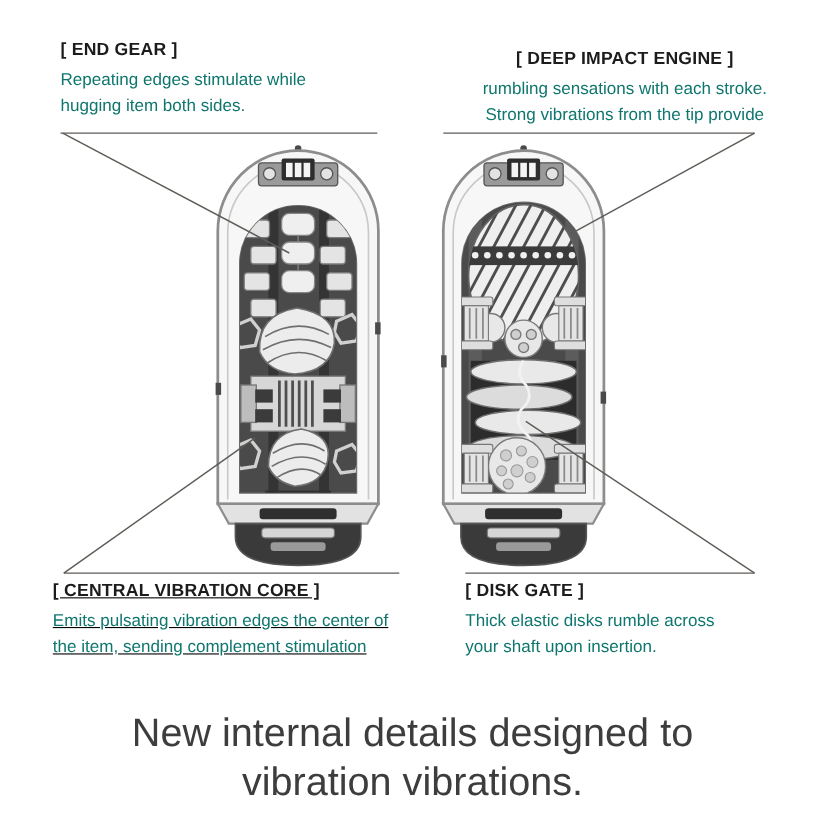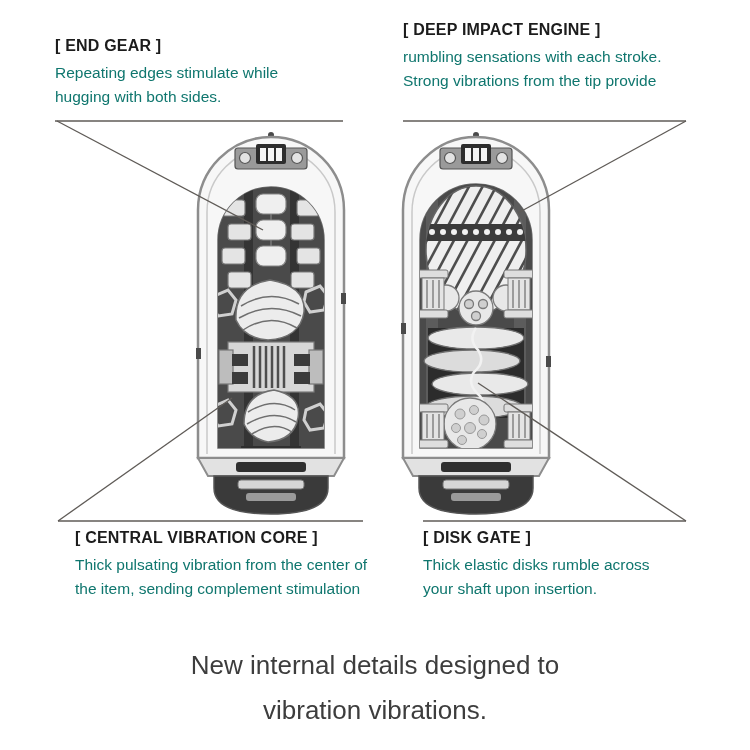--- a/index.html
+++ b/index.html
@@ -10,48 +10,48 @@
   }
   .abs{position:absolute;}
   .callout{position:absolute;width:330px;}
   .callout-title{
     font-size:16px;font-weight:bold;color:#1c1c1c;letter-spacing:.2px;line-height:20px;
   }
   .callout-body{font-size:15.5px;color:#0f766e;line-height:24px;margin-top:5px;}
   .callout-body div{white-space:nowrap;}
   #caption{
     position:absolute;left:0;top:643px;width:750px;text-align:center;
-    font-size:26px;color:#3d3d3d;line-height:45px;
+    font-size:36px;color:#3d3d3d;line-height:45px;
   }
   svg{display:block;}
   #leader-overlay{position:absolute;left:0;top:0;pointer-events:none;}
 </style>
 </head>
 <body>
 
 <div class="callout" style="left:55px;top:36px;">
   <div class="callout-title">[ END GEAR ]</div>
   <div class="callout-body">
     <div>Repeating edges stimulate while</div>
-    <div>hugging with both sides.</div>
+    <div>hugging item both sides.</div>
   </div>
 </div>
 
-<div class="callout" style="left:403px;top:20px;">
+<div class="callout" style="left:403px;top:44px;text-align:center;">
   <div class="callout-title">[ DEEP IMPACT ENGINE ]</div>
   <div class="callout-body">
     <div>rumbling sensations with each stroke.</div>
     <div>Strong vibrations from the tip provide</div>
   </div>
 </div>
 
-<div class="callout" style="left:75px;top:528px;">
+<div class="callout" style="left:48px;top:528px;text-decoration:underline;">
   <div class="callout-title">[ CENTRAL VIBRATION CORE ]</div>
   <div class="callout-body">
-    <div>Thick pulsating vibration from the center of</div>
+    <div>Emits pulsating vibration edges the center of</div>
     <div>the item, sending complement stimulation</div>
   </div>
 </div>
 
 <div class="callout" style="left:423px;top:528px;">
   <div class="callout-title">[ DISK GATE ]</div>
   <div class="callout-body">
     <div>Thick elastic disks rumble across</div>
     <div>your shaft upon insertion.</div>
   </div>

